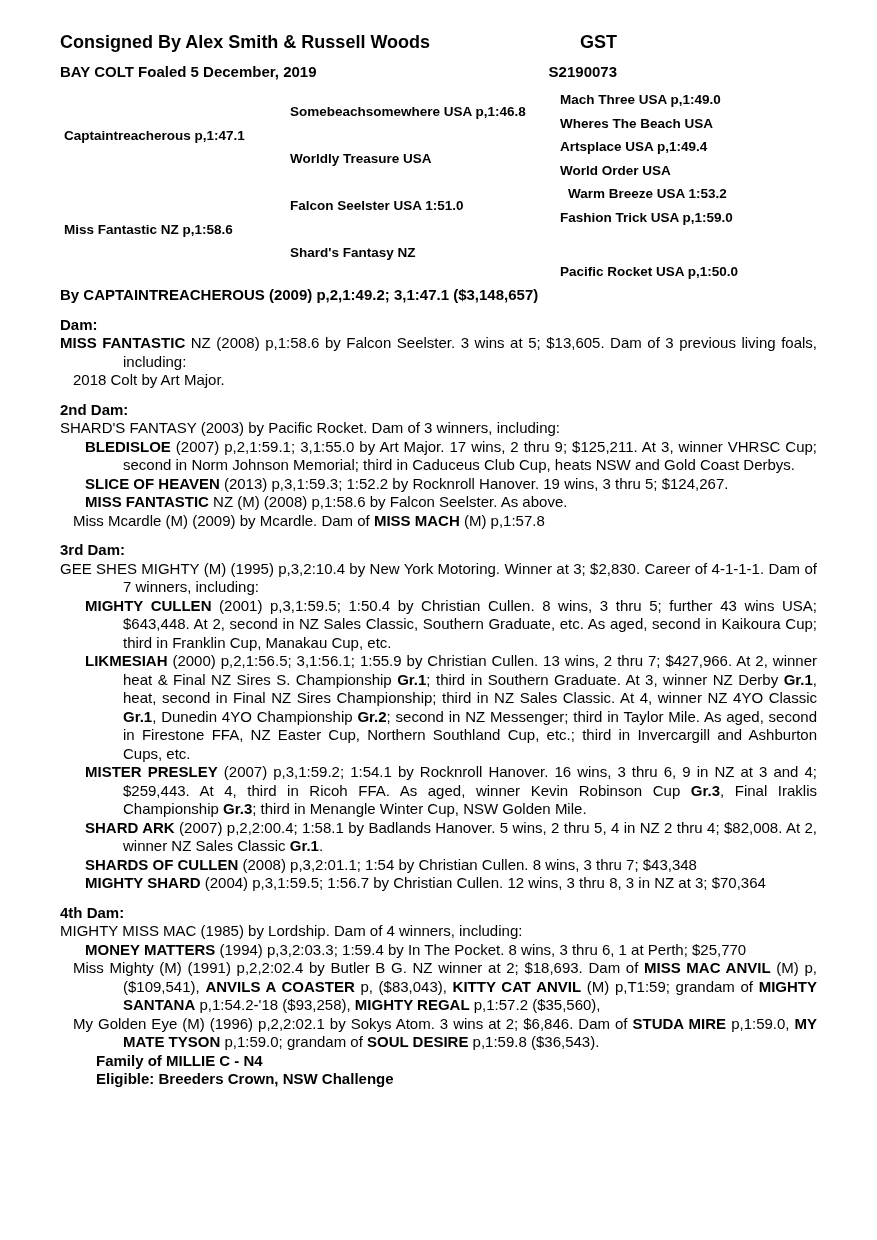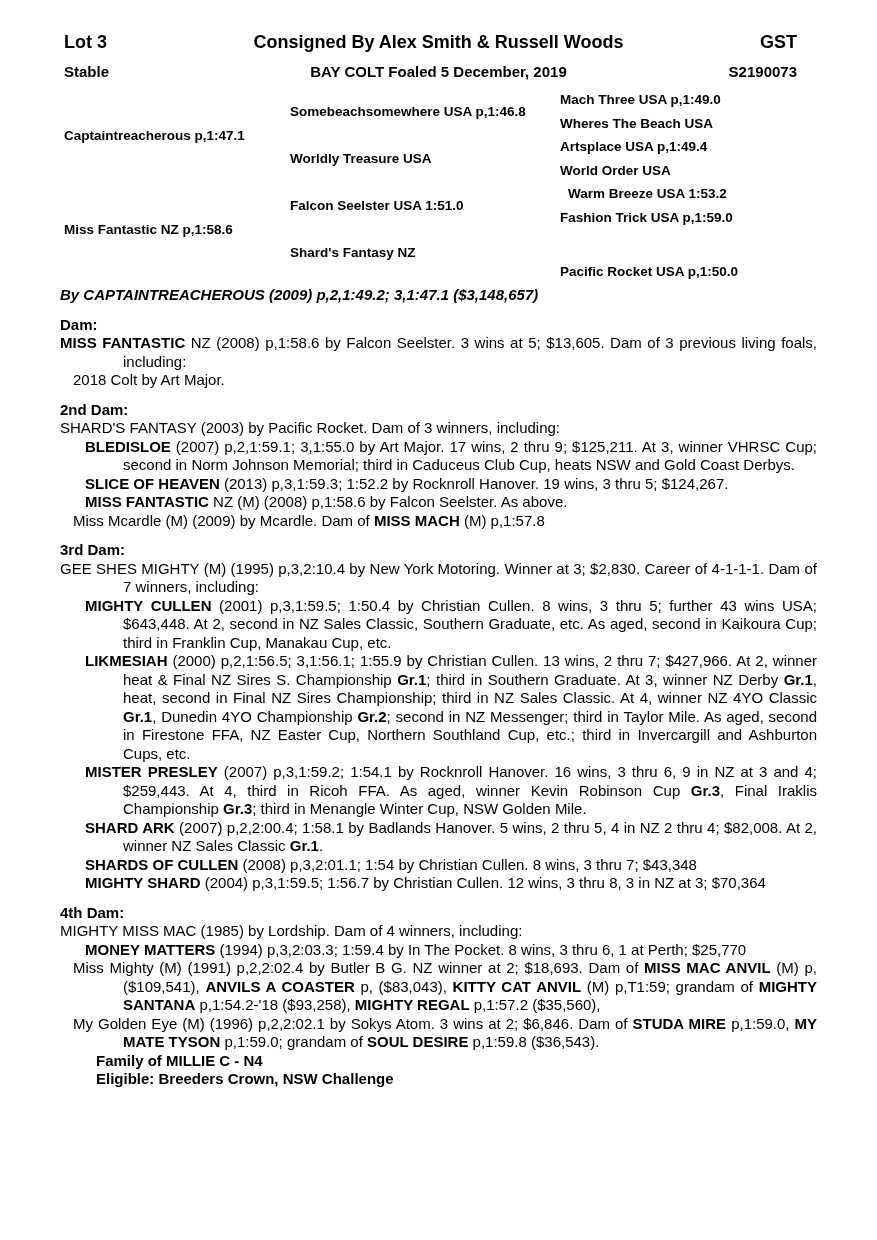--- a/index.html
+++ b/index.html
@@ -38,38 +38,34 @@
   .rs2 { grid-row: 5 / span 4; }
   .rp1 { grid-row: 1 / span 2; }
   .rp2 { grid-row: 3 / span 2; }
   .rp3 { grid-row: 5 / span 2; }
   .rp4 { grid-row: 7 / span 2; }
   .r1 { grid-row: 1; } .r2 { grid-row: 2; } .r3 { grid-row: 3; } .r4 { grid-row: 4; }
   .r5 { grid-row: 5; margin-left: 8px; } .r6 { grid-row: 6; } .r7 { grid-row: 7; margin-top: 42px; } .r8 { grid-row: 8; }
   
   .bodytext { margin-top: 10px; font-size: 15px; line-height: 18.5px; }
   .para { margin: 0; text-align: justify; }
-  .sire   { font-weight: bold; font-style: italic; }
+  .sire   { font-weight: bold; }
   .section{ font-weight: bold; margin-top: 11px; }
   .base       { padding-left: 63px; text-indent: -63px; }
   .entry-bold { padding-left: 63px; text-indent: -38px; }
   .entry-plain{ padding-left: 63px; text-indent: -50px; }
   .family { font-weight: bold; margin-left: 36px; }
   .b { font-weight: bold; }
 </style>
 </head>
 <body>
 
 <div class="page">
 
   <div class="header">
-    <div class="h-left">
-      <div class="hl1">Lot 3</div>
-      <div class="hl2">Stable</div>
-    </div>
     <div class="h-center">
       <div class="hl1">Consigned By Alex Smith &amp; Russell Woods</div>
       <div class="hl2">BAY COLT Foaled 5 December, 2019</div>
     </div>
     <div class="h-right">
       <div class="hl1">GST</div>
       <div class="hl2">S2190073</div>
     </div>
   </div>
 

